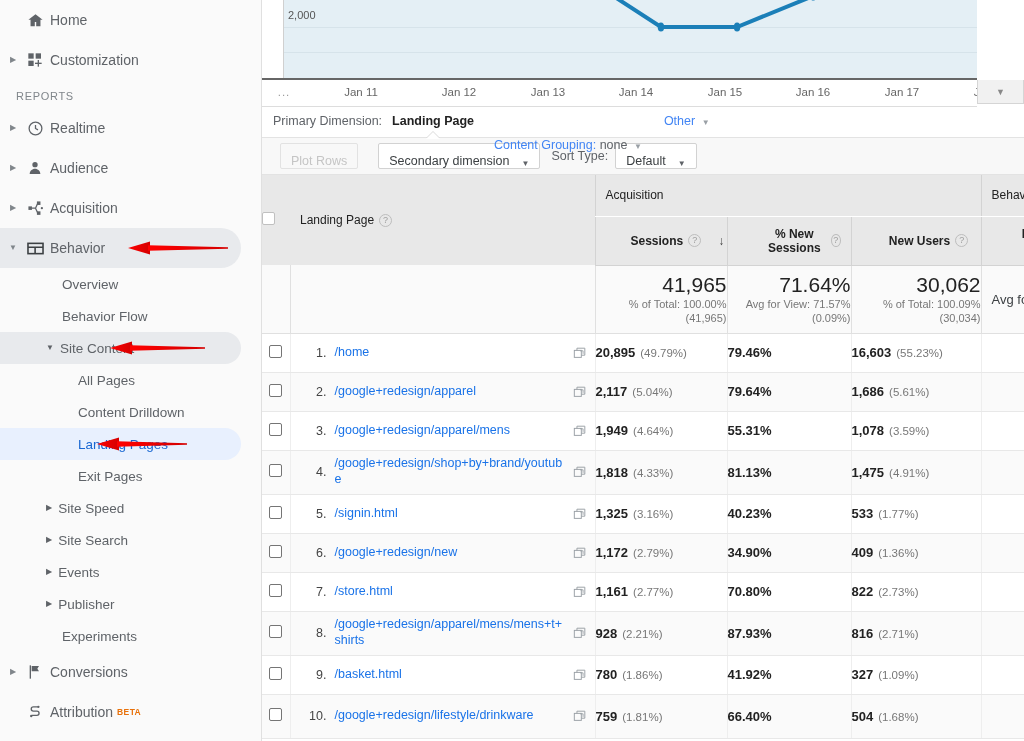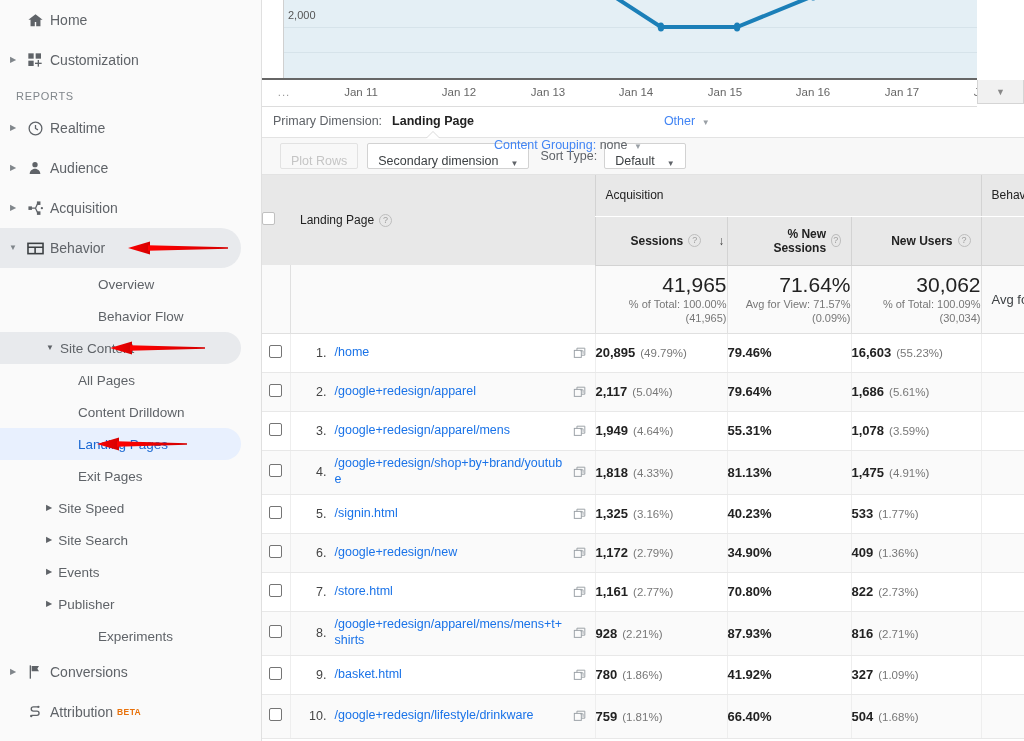--- a/index.html
+++ b/index.html
@@ -35,21 +35,21 @@
   }
   .nav-item .nlabel{ white-space:nowrap; }
   .nav-item.selected{ background:#e8eaed; }
   .section-label{
     font-size:11px; color:#80868b; letter-spacing:.7px;
     padding:10px 0 6px 16px; font-weight:400;
   }
   .sub-item{
     display:flex; align-items:center; height:32px;
     font-size:13.5px; color:#5f6368; cursor:pointer;
-    padding-left:98px; margin-right:20px;
+    padding-left:62px; margin-right:20px;
     border-top-right-radius:20px; border-bottom-right-radius:20px;
     white-space:nowrap; position:relative;
   }
   .sub-item.group{ padding-left:46px; }
   .sub-item.group .gcaret{
     font-size:8px; color:#5f6368; margin-right:6px; line-height:1;
   }
   .sub-item.expanded{ background:#e8eaed; }
   .sub-item.active{ background:#e8f0fe; color:#1967d2; }
   .sub-item.sub2{ padding-left:78px; }
@@ -150,21 +150,21 @@
     border-bottom:1px solid #fff;
   }
   .grp-row th.grp{ padding-left:10px; border-left:1px solid #d3d3d3; }
   .grp-row th.blank{ border-bottom:none; }
 
   .hdr-row th{
     background:#e8e8e8; height:49px; vertical-align:middle;
     font-size:12px; font-weight:700; color:#222;
     border-bottom:1px solid #d3d3d3;
   }
-  .hdr-row th.num{ text-align:right; padding-right:10px; border-left:1px solid #d3d3d3;padding-left:35px; }
+  .hdr-row th.num{ text-align:center; padding-right:10px; border-left:1px solid #d3d3d3;padding-left:35px; }
   .hdr-inline{ display:inline-flex; align-items:center; gap:5px; }
   .qmark{
     display:inline-flex; align-items:center; justify-content:center;
     width:13px; height:13px; border-radius:50%;
     border:1px solid #bdbdbd; color:#9e9e9e;
     font-size:9px; font-weight:400; line-height:1;
   }
   .sortarrow{ color:#444; font-size:12px; margin-left:12px; }
 
   .chk{
@@ -438,21 +438,21 @@
       <span class="lnk" style="margin-left:14px;">
         <span>Other</span>
         <span class="caret-sm">▼</span>
       </span>
     </div>
 
     <div class="ctrl-bar">
       <div class="btn disabled">
         <span>Plot Rows</span>
       </div>
-      <div class="btn" style="margin-left:9px;">
+      <div class="btn" style="margin-left:20px;">
         <span>Secondary dimension</span>
         <span class="bcaret">▼</span>
       </div>
       <span class="ctrl-lbl">Sort Type:</span>
       <div class="btn">
         <span>Default</span>
         <span class="bcaret">▼</span>
       </div>
     </div>
 

